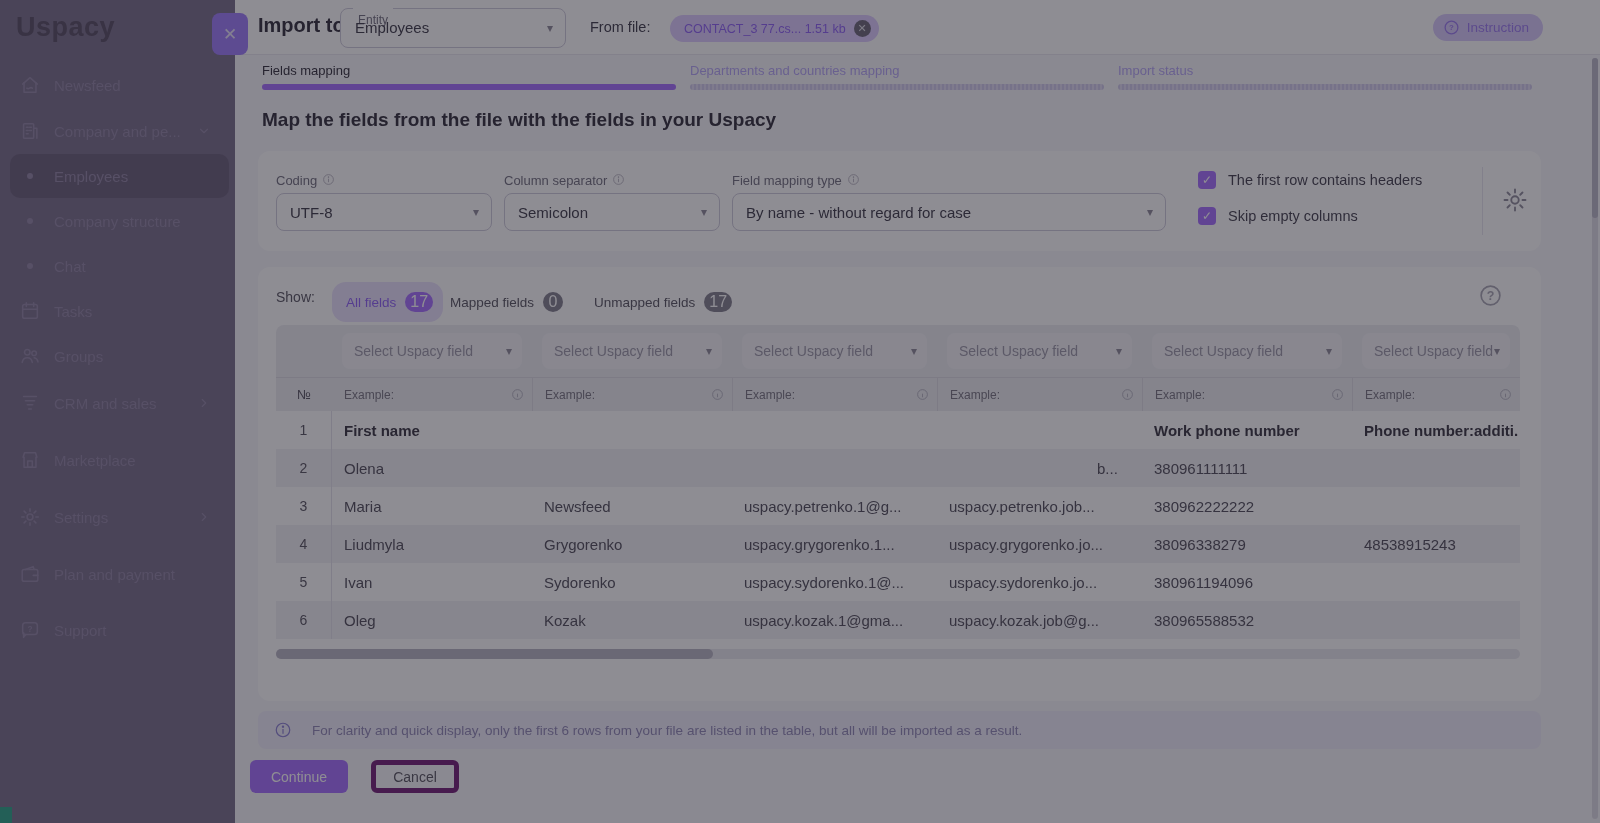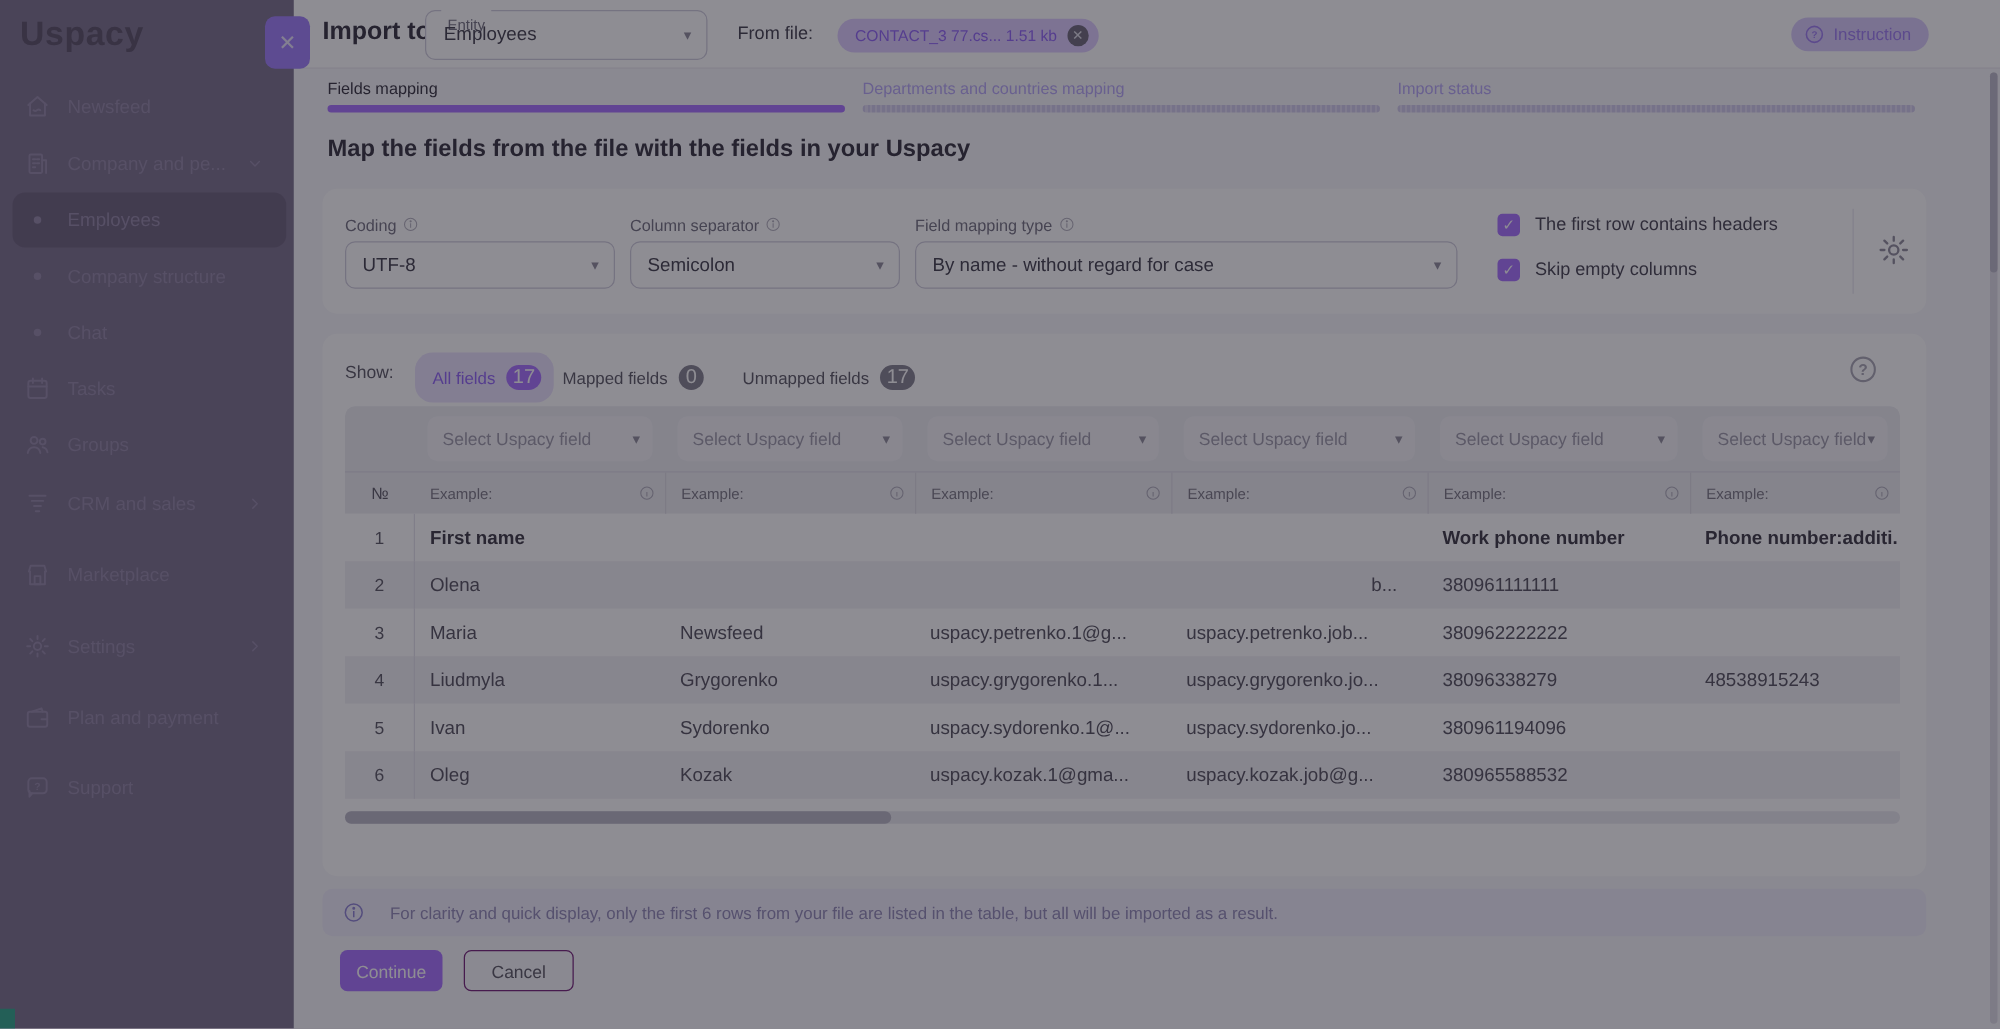--- a/index.html
+++ b/index.html
@@ -98,22 +98,22 @@
   .h-scroll { position:absolute; left:18px; top:382px; width:1244px; height:10px; background:#e9e8ee; border-radius:5px; }
   .h-thumb { position:absolute; left:0; top:0; width:437px; height:10px; background:#b7b4c2; border-radius:5px; cursor:grab; }
 
   
   .info-banner { position:absolute; left:258px; top:711px; width:1283px; height:38px; background:#efecfb; border-radius:8px;
     display:flex; align-items:center; padding-left:16px; }
   .info-banner svg { width:18px; height:18px; stroke:#8a7fd2; stroke-width:1.6; fill:none; flex:0 0 18px; }
   .info-text { margin-left:20px; font-size:13.5px; color:#8e86b4; }
   .btn { position:absolute; top:760px; height:33px; border-radius:6px; font-size:14px; display:flex; align-items:center;
     justify-content:center; cursor:pointer; }
-  .btn-continue { left:272px; width:82px; background:#a56cff; color:#fff; }
-  .btn-cancel { left:371px; width:88px; border:1px solid #701a75; color:#55525e; background:transparent; }
+  .btn-continue { left:250px; width:98px; background:#a56cff; color:#fff; }
+  .btn-cancel { left:371px; width:88px; border:5px solid #701a75; color:#55525e; background:transparent; }
 
   
   .v-scroll { position:absolute; right:2px; top:58px; bottom:4px; width:6px; background:#dddbe5; border-radius:3px; }
   .v-thumb { position:absolute; top:0; width:6px; height:160px; background:#b9b6c6; border-radius:3px; cursor:grab; }
 
   
   .dim-overlay { position:absolute; inset:0; background:rgba(30,28,40,0.5); z-index:50; }
   .modal { position:absolute; left:474px; top:322px; width:619px; height:161px; background:#fff;
     border:2px solid #ef2226; border-radius:4px; z-index:60; box-shadow:0 12px 40px rgba(20,18,30,.45); }
   .modal-title { position:absolute; left:24px; top:22px; font-size:17.5px; font-weight:500; color:#2e2b36; }

